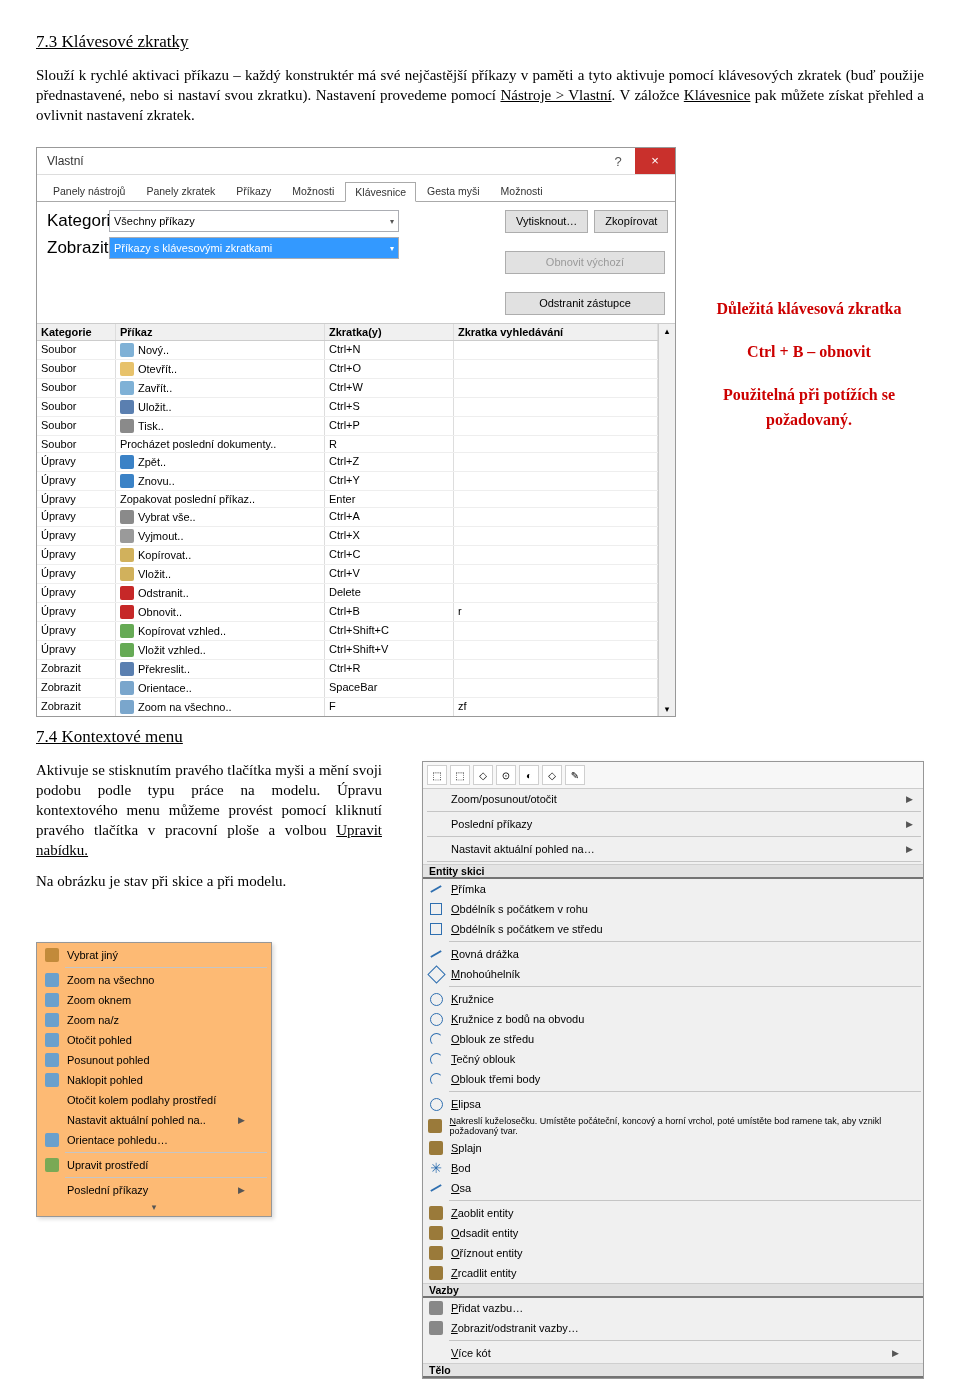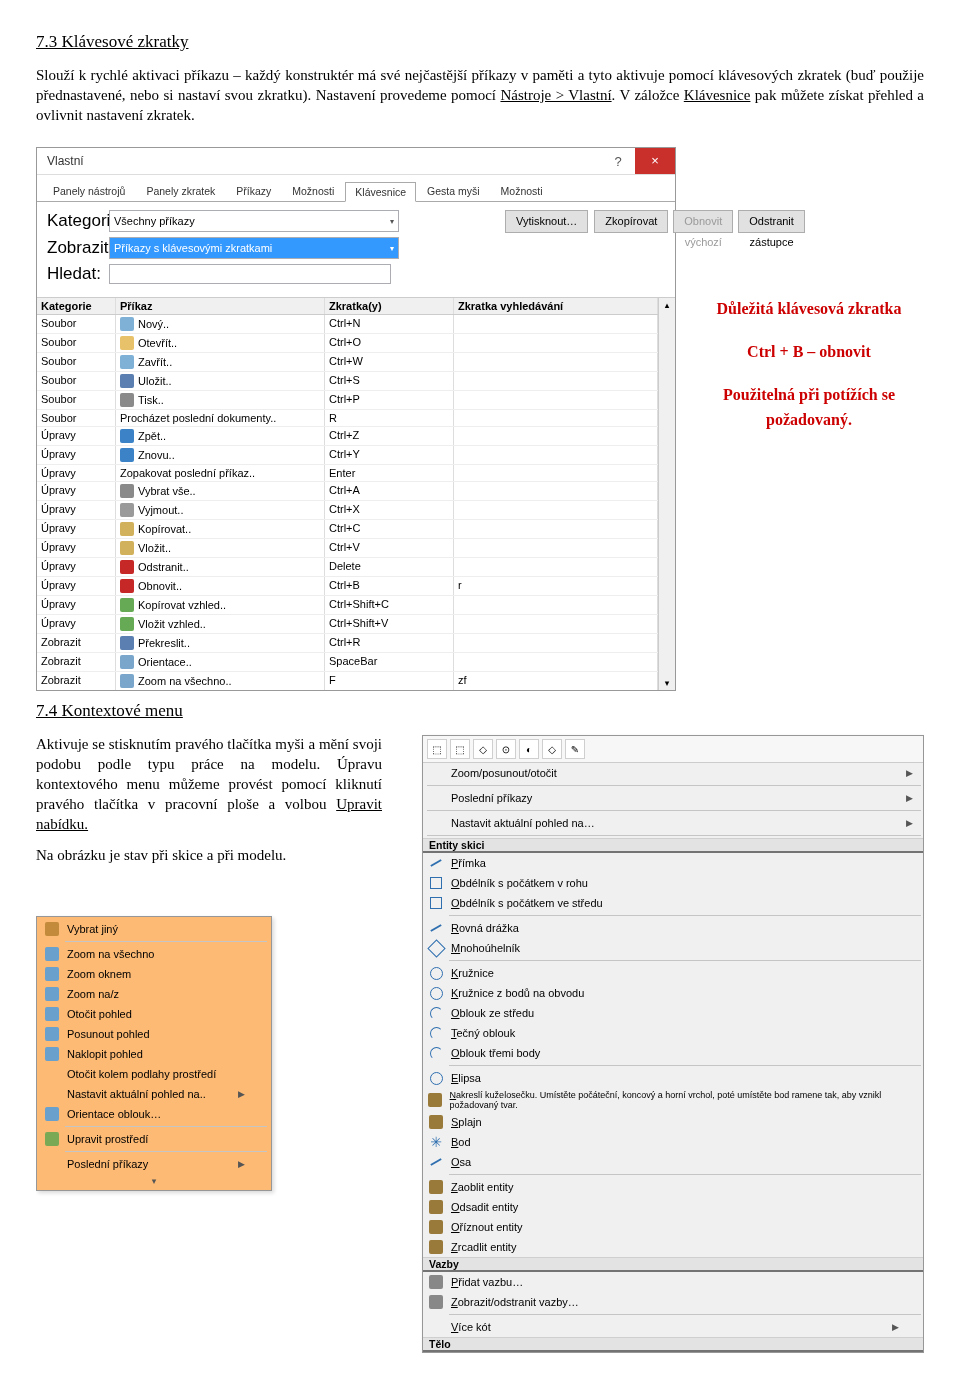--- a/index.html
+++ b/index.html
@@ -17,21 +17,21 @@
 .form-area{padding:8px 10px}
 .frow{display:flex;align-items:center;margin-bottom:5px}
 .flabel{width:62px;font-size:17px}
 .fsel{flex:0 0 280px;height:20px;border:1px solid #abadb3;background:#fff;padding:0 4px;display:flex;align-items:center;justify-content:space-between;font-size:11px}
 .fsel.hl{background:#3399ff;color:#fff}
 .chev{font-size:8px;color:#555}
 .fsel.hl .chev{color:#fff}
 .finput{flex:0 0 280px;height:18px;border:1px solid #abadb3;background:#fff}
 .fbtn{border:1px solid #adadad;background:#e1e1e1;height:21px;padding:0 10px;font-size:11px;display:inline-block;line-height:21px;text-align:center}
 .fbtn.dis{color:#9a9a9a}
-.btn-col{display:flex;gap:5px;margin-left:auto;width:160px}
+.btn-col{display:flex;flex-direction:column;gap:18px;margin-left:auto;width:160px}
 .btn-row{display:flex;gap:6px}
 .btn-row .fbtn{flex:1}
 .grid-wrap{border-top:1px solid #ccc}
 .grid-head{display:flex;background:#f0f0f0;font-weight:bold;border-bottom:1px solid #ccc}
 .grid-head>div,.grow>div{padding:2px 4px;border-right:1px solid #ddd;font-size:11px;overflow:hidden;white-space:nowrap}
 .c1{width:70px}
 .c2{width:200px;display:flex;align-items:center;gap:4px}
 .c3{width:120px}
 .c4{flex:1}
 .grow{display:flex;border-bottom:1px solid #eee}
@@ -90,24 +90,20 @@
                   <span class="chev">▾</span>
                 </span>
             </div>
             <div class="frow">
               <span class="flabel">Zobrazit:</span>
               <span class="fsel hl">
                   <span>Příkazy s klávesovými zkratkami</span>
                   <span class="chev">▾</span>
                 </span>
             </div>
-            <div class="frow">
-              <span class="flabel">Hledat:</span>
-              <span class="finput"></span>
-            </div>
           </div>
           <div class="btn-col">
             <div class="btn-row">
               <span class="fbtn">Vytisknout…</span>
               <span class="fbtn">Zkopírovat</span>
             </div>
             <span class="fbtn dis">Obnovit výchozí</span>
             <span class="fbtn">Odstranit zástupce</span>
           </div>
         </div>
@@ -365,21 +361,21 @@
             <span class="ci"></span>
             <span>Otočit kolem podlahy prostředí</span>
           </div><div class="citem">
             <span class="ci"></span>
             <span>Nastavit aktuální pohled na..</span>
             <span class="arrow">▶</span>
           </div><div class="citem">
             <span class="ci">
               <span class="gicon" style="background:#6aa0cc"></span>
             </span>
-            <span>Orientace oblouk…</span>
+            <span>Orientace pohledu…</span>
           </div><div class="csep"></div><div class="citem">
             <span class="ci">
               <span class="gicon" style="background:#7aa955"></span>
             </span>
             <span>Upravit prostředí</span>
           </div><div class="csep"></div><div class="citem">
             <span class="ci"></span>
             <span>Poslední příkazy</span>
             <span class="arrow">▶</span>
           </div><div class="expand">▾</div></div>

